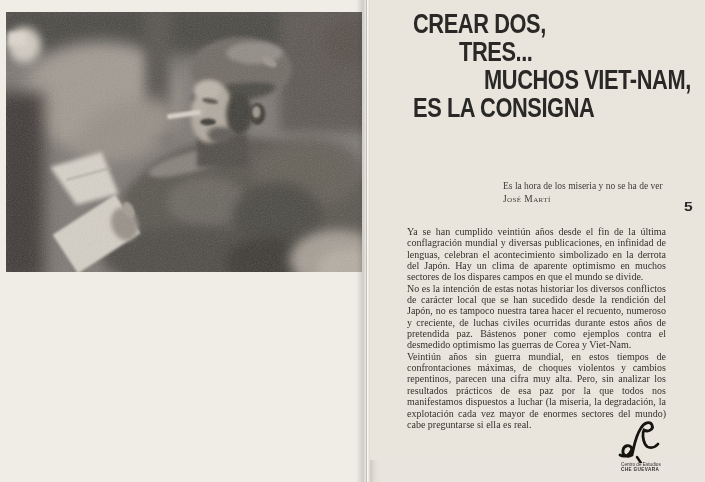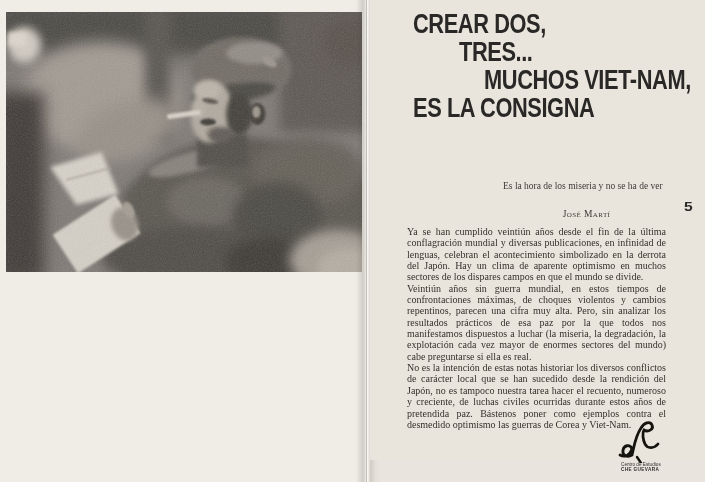--- a/index.html
+++ b/index.html
@@ -56,21 +56,21 @@
     transform:scaleX(0.84) scaleY(1.04);
     transform-origin:0 50%;
   }
   .title-line.t2{padding-left:46px;}
   .title-line.t3{padding-left:71px;}
   .quote-block{
     position:absolute;left:133px;top:181px;width:167px;
     font-size:9.5px;line-height:10.8px;color:#3c3a36;
   }
   .quote-attrib{
-    margin-top:17px;text-align:center;
+    margin-top:2px;text-align:left;
     font-variant:small-caps;letter-spacing:0.4px;
     font-size:9.5px;color:#3c3a36;
   }
   .page-number{
     position:absolute;left:314px;top:199px;
     font-family:"Liberation Sans", sans-serif;
     font-weight:bold;font-size:13px;color:#2b2a28;
     transform:scaleX(1.2);transform-origin:0 0;
   }
   .body-block{
@@ -190,22 +190,22 @@
 
     <div class="quote-block">
       <div>Es la hora de los miseria y no se ha de ver</div>
       <div class="quote-attrib">José Martí</div>
     </div>
 
     <div class="page-number">5</div>
 
     <div class="body-block">
       <p>Ya se han cumplido veintiún años desde el fin de la última conflagración mundial y diversas publicaciones, en infinidad de lenguas, celebran el acontecimiento simbolizado en la derrota del Japón. Hay un clima de aparente optimismo en muchos sectores de los dispares campos en que el mundo se divide.</p>
+      <p>No es la intención de estas notas historiar los diversos conflictos de carácter local que se han sucedido desde la rendición del Japón, no es tampoco nuestra tarea hacer el recuento, numeroso y creciente, de luchas civiles ocurridas durante estos años de pretendida paz. Bástenos poner como ejemplos contra el desmedido optimismo las guerras de Corea y Viet-Nam.</p>
       <p>Veintiún años sin guerra mundial, en estos tiempos de confrontaciones máximas, de choques violentos y cambios repentinos, parecen una cifra muy alta. Pero, sin analizar los resultados prácticos de esa paz por la que todos nos manifestamos dispuestos a luchar (la miseria, la degradación, la explotación cada vez mayor de enormes sectores del mundo) cabe preguntarse si ella es real.</p>
-      <p>No es la intención de estas notas historiar los diversos conflictos de carácter local que se han sucedido desde la rendición del Japón, no es tampoco nuestra tarea hacer el recuento, numeroso y creciente, de luchas civiles ocurridas durante estos años de pretendida paz. Bástenos poner como ejemplos contra el desmedido optimismo las guerras de Corea y Viet-Nam.</p>
     </div>
 
     <svg class="signature" viewBox="0 0 58 44">
       <path d="M4,36 C9,39 14,36 16,30 C14,25 8,26 7,31 C6,36 11,39 16,36
                C18,28 19,18 25,9 C28,4 34,1.5 36,6 C38,10.5 32,13.5 28,11
                C26,14 27,21 29,25 C31,29.5 38,30 42,25" fill="none" stroke="#15140f" stroke-width="2.8" stroke-linecap="round"></path>
       <path d="M21,38 L25,44" fill="none" stroke="#15140f" stroke-width="2.4" stroke-linecap="round"></path>
     </svg>
 
     <div class="stamp">

